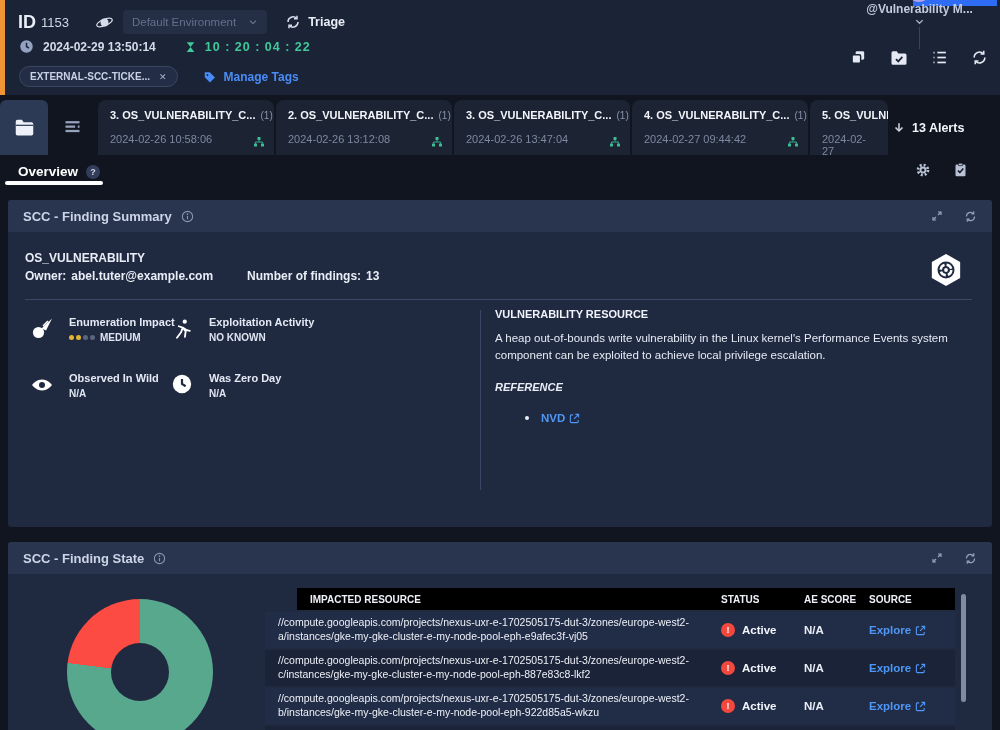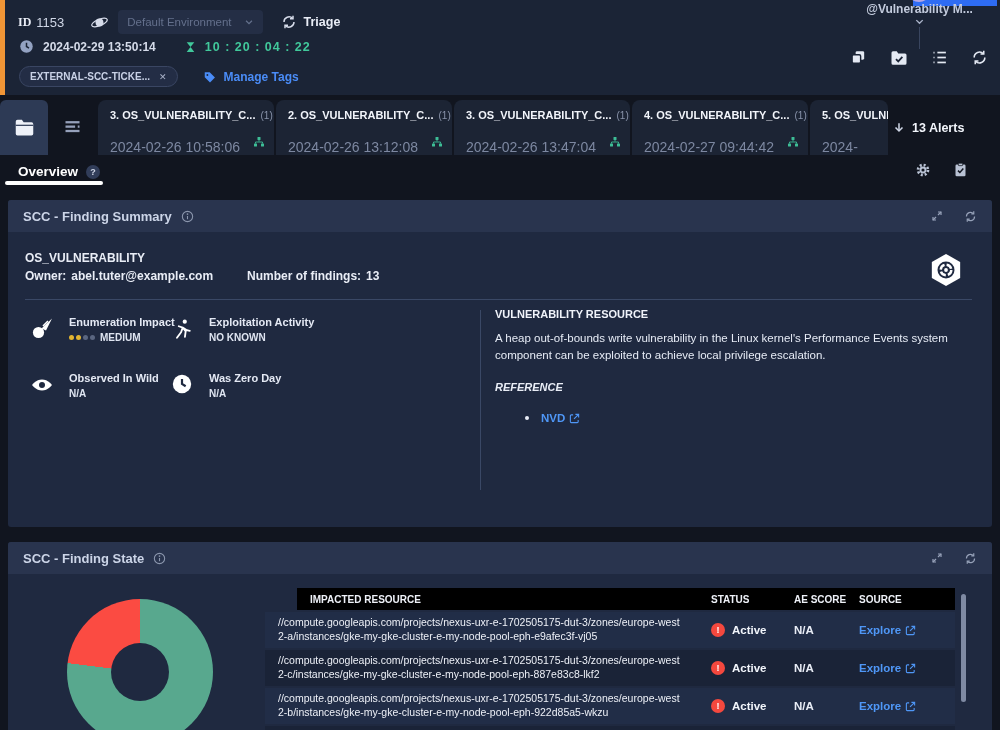--- a/index.html
+++ b/index.html
@@ -11,21 +11,21 @@
     color:#e9edf6;
     -webkit-font-smoothing:antialiased;
   }
   svg { display:block; }
 
   
   .top-header { position:absolute; top:0; left:0; width:1000px; height:95px;
     background:#1b2436; border-left:5px solid #f09536; }
   .hdr-row1 { position:absolute; top:8px; left:13px; right:12px; height:28px;
     display:flex; align-items:center; }
-  .id-label { font-weight:bold; font-size:12px;font-family:Liberation Serif, serif; }
+  .id-label { font-weight:bold; font-size:18px; }
   .id-value { font-size:13px; color:#cfd6e6; margin-left:5px; }
   .env-icon { margin-left:26px; }
   .env-select { margin-left:9px; background:#242e45; border-radius:4px; height:24px;
     display:flex; align-items:center; gap:12px; padding:0 9px; cursor:pointer; }
   .env-select .env-text { font-size:11.5px; color:#64708c; }
   .triage-btn { margin-left:18px; display:flex; align-items:center; gap:7px; cursor:pointer; }
   .triage-label { font-weight:bold; font-size:12.5px; color:#e9edf6; }
   .hdr-right { margin-left:auto; display:flex; align-items:center;flex-direction:column; }
   .avatar { width:24px; height:24px; border-radius:50%; background:#b4a6e3; color:#463c72;
     font-size:10px; font-weight:bold; display:flex; align-items:center; justify-content:center; }
@@ -52,21 +52,21 @@
   .alerts-bar { position:absolute; top:95px; left:0; width:1000px; height:60px;
     display:flex; align-items:flex-end; }
   .icon-tab { width:48px; height:55px; display:flex; align-items:center; justify-content:center; cursor:pointer; }
   .icon-tab.active { background:#2d3a55; border-radius:6px 6px 0 0; }
   .alert-card { width:176px; height:55px; background:#1c2434; border-radius:8px 8px 0 0;
     margin-left:2px; padding:9px 10px 0 12px; position:relative; overflow:hidden; cursor:pointer; flex:none; }
   .alert-card.clipped { width:78px; }
   .ac-titlerow { display:flex; align-items:center; gap:5px; white-space:nowrap; }
   .ac-title { font-size:11px; font-weight:bold; color:#f2f5fb; }
   .ac-count { font-size:10px; color:#8a94ab; }
-  .ac-date { font-size:14px; color:#7d88a1; margin-top:18px; }
+  .ac-date { font-size:11px; color:#7d88a1; margin-top:12px; }
   .ac-tree { position:absolute; right:9px; bottom:7px; }
   .alerts-more { display:flex; align-items:center; gap:6px; margin-left:4px; height:55px; }
   .alerts-count { font-size:12.5px; font-weight:bold; color:#f2f5fb; white-space:nowrap; }
 
   
   .tabs-row { position:absolute; top:155px; left:0; width:1000px; height:45px; }
   .ov-tab { position:absolute; left:18px; top:9px; display:flex; align-items:center; gap:8px; cursor:pointer; }
   .ov-label { font-size:13.5px; font-weight:bold; color:#ffffff; }
   .q-circle { width:14px; height:14px; border-radius:50%; background:#313d59; color:#cfd6e6;
     font-size:9px; font-weight:bold; display:flex; align-items:center; justify-content:center; }
@@ -118,21 +118,21 @@
     border-radius:50%; background:#1f2940; }
 
   .state-table { position:absolute; left:257px; top:46px; width:690px; }
   .st-header { height:22px; background:#000000; display:flex; align-items:center;margin-left:32px; }
   .st-row { height:36px; margin-top:2px; display:flex; align-items:center; }
   .st-row.odd { background:#212d47; }
   .st-row.even { background:#1a2337; }
   .col-res { flex:1; padding:0 16px 0 13px; }
   .col-status { width:95px; flex:none; display:flex; align-items:center; gap:7px; padding-left:12px; }
   .col-ae { width:65px; flex:none; }
-  .col-src { width:96px; flex:none; }
+  .col-src { width:86px; flex:none; }
   .st-header .col-res, .st-header .col-status, .st-header .col-ae, .st-header .col-src {
     font-size:10px; font-weight:bold; color:#eef1f8; }
   .res-text { font-size:10.5px; line-height:1.32; color:#edf0f7; overflow-wrap:break-word; word-break:break-all; }
   .status-circle { width:14px; height:14px; border-radius:50%; background:#f4483e; color:#fff;
     font-size:9px; font-weight:bold; display:flex; align-items:center; justify-content:center; flex:none; }
   .status-text { font-size:11.5px; font-weight:bold; color:#f2f5fb; }
   .ae-text { font-size:11.5px; font-weight:bold; color:#e9edf6; }
   .explore-link { font-size:11.5px; font-weight:bold; color:#4f97f7; display:flex; align-items:center; gap:4px; cursor:pointer; }
   .scrollbar-thumb { position:absolute; left:953px; top:52px; width:5px; height:108px;
     border-radius:3px; background:#7f8aa3; cursor:pointer; }

